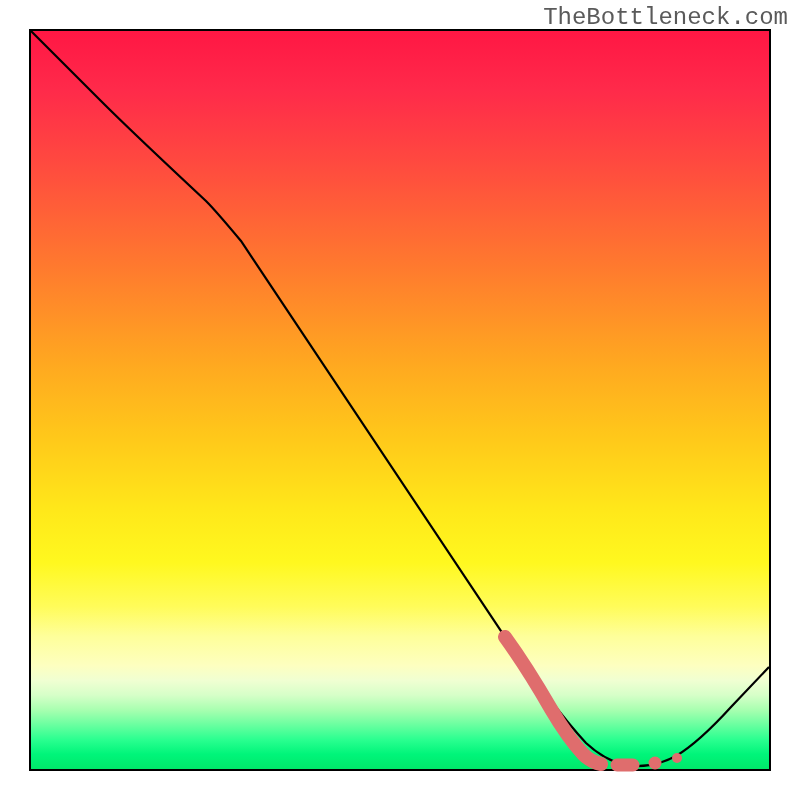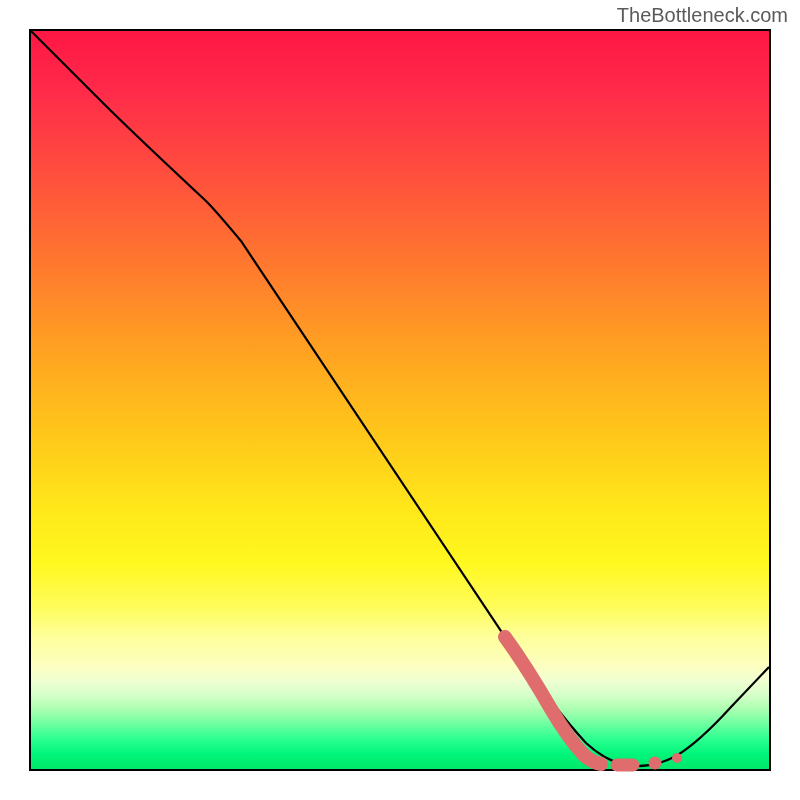--- a/index.html
+++ b/index.html
@@ -8,23 +8,23 @@
     width: 800px;
     height: 800px;
     background: #ffffff;
     position: relative;
     font-family: Arial, sans-serif;
   }
   .watermark {
     position: absolute;
     top: 4px;
     right: 12px;
-    font-size: 20px;
+    font-size: 24px;
     color: #5a5a5a;
-    font-family: Liberation Sans, sans-serif;
+    font-family: Liberation Mono, monospace;
     z-index: 10;
   }
   .frame {
     position: absolute;
     top: 29px;
     left: 29px;
     width: 742px;
     height: 742px;
     border: 2px solid #000;
     box-sizing: border-box;

